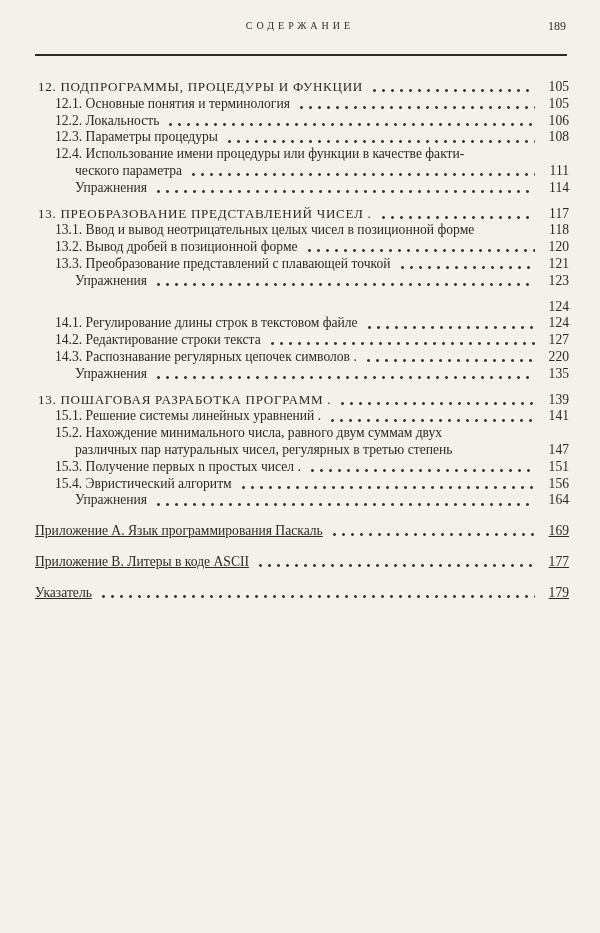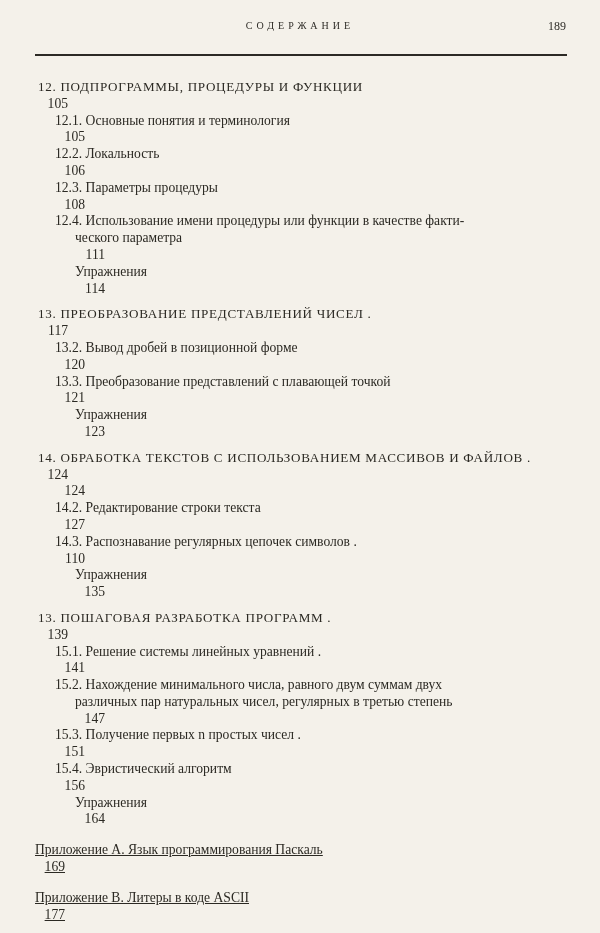--- a/index.html
+++ b/index.html
@@ -43,21 +43,21 @@
   }
   
   .toc{
     padding:14px 31px 0 35px;
     font-size:13.6px;
     line-height:16.8px;
   }
   .entry{margin:0;}
   .entry.chapter{margin-top:9px;}
   .entry.appendix{margin-top:14px;}
-  .row{display:flex;flex-direction:column;}
+  .row{display:flex;}
   .txt{white-space:pre-wrap;}
   .chapter .txt{
     letter-spacing:0.7px;
     font-size:13.1px;
   }
   .chapter .row{padding-left:3px;}
   .sub .row{padding-left:20px;font-family:Liberation Serif, serif;}
   .sub .row.contline{padding-left:40px;justify-content:flex-end;}
   .exercise .row{padding-left:40px;}
   .appendix .row{padding-left:0;text-decoration:underline;}
@@ -134,20 +134,27 @@
       </div>
       <div class="entry chapter">
         <div class="row">
           <span class="txt">13. ПРЕОБРАЗОВАНИЕ ПРЕДСТАВЛЕНИЙ ЧИСЕЛ .</span>
           <span class="dots"></span>
           <span class="pg">117</span>
         </div>
       </div>
       <div class="entry sub">
         <div class="row">
+          <span class="txt">13.1. Ввод и вывод неотрицательных целых чисел в позиционной форме</span>
+          <span class="dots nodots"></span>
+          <span class="pg">118</span>
+        </div>
+      </div>
+      <div class="entry sub">
+        <div class="row">
           <span class="txt">13.2. Вывод дробей в позиционной форме</span>
           <span class="dots"></span>
           <span class="pg">120</span>
         </div>
       </div>
       <div class="entry sub">
         <div class="row">
           <span class="txt">13.3. Преобразование представлений с плавающей точкой</span>
           <span class="dots"></span>
           <span class="pg">121</span>
@@ -155,43 +162,43 @@
       </div>
       <div class="entry exercise">
         <div class="row">
           <span class="txt">Упражнения</span>
           <span class="dots"></span>
           <span class="pg">123</span>
         </div>
       </div>
       <div class="entry chapter">
         <div class="row">
-          <span class="txt">14. ОБРАБОТКА ТЕКСТОВ С ИСПОЛЬЗОВАНИЕМ МАССИВОВ И ФАЙЛОВ .</span>
           <span class="dots nodots"></span>
           <span class="pg">124</span>
         </div>
       </div>
       <div class="entry sub">
         <div class="row">
+          <span class="txt">14.1. Регулирование длины строк в текстовом файле</span>
           <span class="dots"></span>
           <span class="pg">124</span>
         </div>
       </div>
       <div class="entry sub">
         <div class="row">
           <span class="txt">14.2. Редактирование строки текста</span>
           <span class="dots"></span>
           <span class="pg">127</span>
         </div>
       </div>
       <div class="entry sub">
         <div class="row">
           <span class="txt">14.3. Распознавание регулярных цепочек символов .</span>
           <span class="dots"></span>
-          <span class="pg">110</span>
+          <span class="pg">220</span>
         </div>
       </div>
       <div class="entry exercise">
         <div class="row">
           <span class="txt">Упражнения</span>
           <span class="dots"></span>
           <span class="pg">135</span>
         </div>
       </div>
       <div class="entry chapter">

